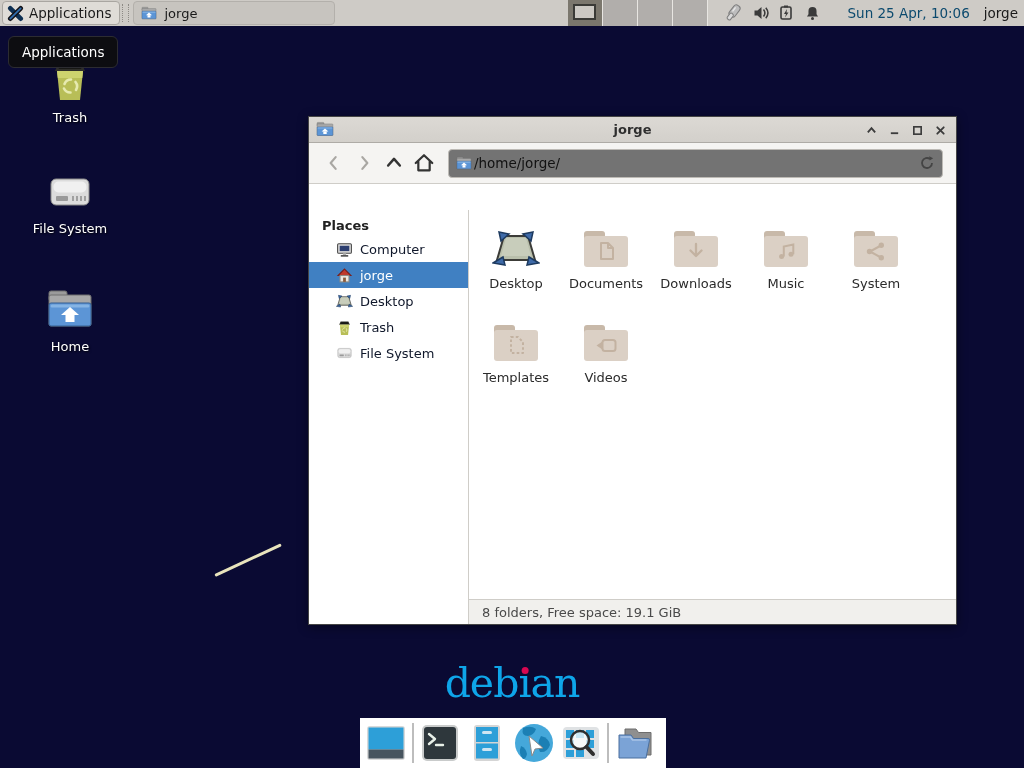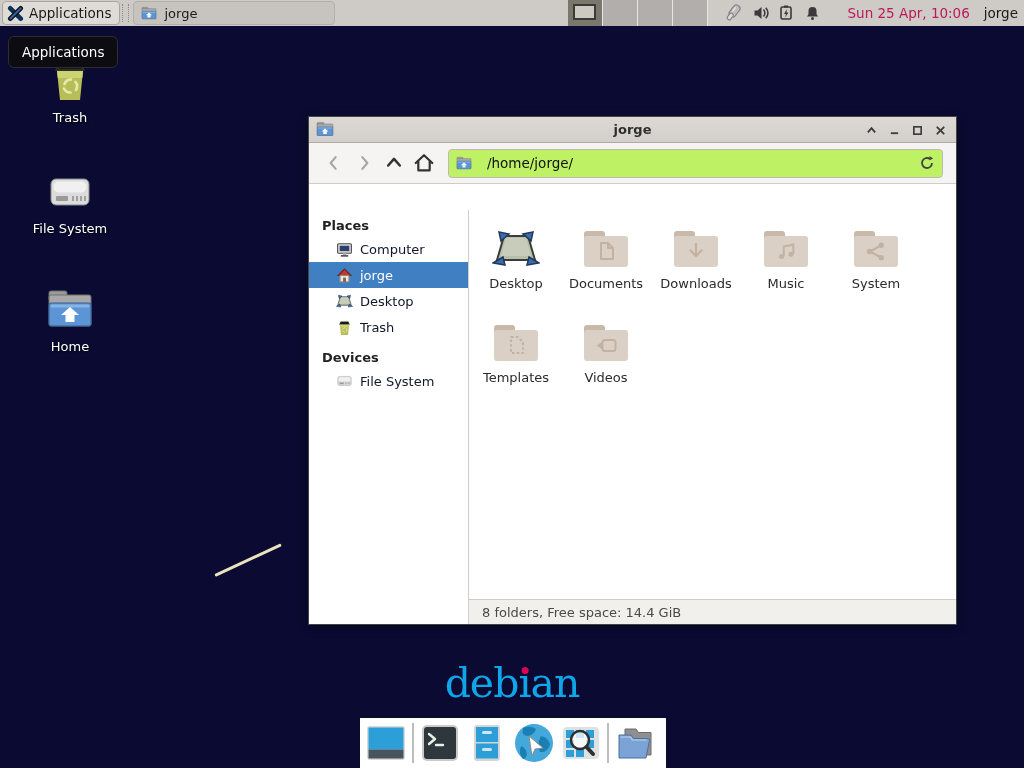--- a/index.html
+++ b/index.html
@@ -30,21 +30,21 @@
   }
   .task-button span { color:#1a1a1a; }
   .pager { margin-left:auto; display:flex; height:26px; }
   .ws { width:35px; height:26px; background:#b1aeab; border-right:1px solid #e8e6e2; position:relative; }
   .ws.active { background:#7b776d; }
   .ws.active .mini-win {
     position:absolute; left:5px; top:4px; width:23px; height:16px;
     background:#ccc9c3; border:2px solid #3a3a36;
   }
   .tray { display:flex; align-items:center; gap:9px; margin-left:14px; }
-  .clock { margin-left:28px; color:#be185d; font-size:13.5px; white-space:nowrap; }
+  .clock { margin-left:28px; color:#0c4a6e; font-size:13.5px; white-space:nowrap; }
   .panel-user { margin:0 6px 0 14px; color:#1a1a1a; font-size:13.5px; }
 
   
   .tooltip {
     position:absolute; left:8px; top:36px; z-index:50;
     background:#0d0d11; color:#fff; border:1px solid #2c2c31; border-radius:6px;
     padding:7px 13px; font-size:13.5px;
   }
 
   
@@ -86,23 +86,23 @@
   }
   .menu-item { display:inline-block; padding:3px 9px; color:#222; }
   .menu-item::first-letter { text-decoration:underline; }
 
   .toolbar {
     height:41px; background:#f5f4f2; border-bottom:1px solid #cfcdc8;
     display:flex; align-items:center; padding-left:10px;
   }
   .nav-btn { width:30px; height:28px; display:flex; align-items:center; justify-content:center; border-radius:3px; }
   .path-entry {
-    flex:1; height:29px; margin:0 13px 0 9px; background:#bef264;
+    flex:1; height:29px; margin:0 13px 0 9px; background:#737373;
     border:1px solid #bdbab5; border-radius:4px;
-    display:flex; align-items:center; padding:0 7px; gap:15px;
+    display:flex; align-items:center; padding:0 7px; gap:2px;
   }
   .path-text { flex:1; color:#111; font-size:13.5px; }
 
   .content { position:absolute; top:93px; bottom:0; left:0; right:0; display:flex; }
   .sidebar { width:160px; background:#fff; border-right:1px solid #cfcdc8; padding-top:4px; }
   .side-header { font-weight:bold; color:#222; padding:4px 0 4px 13px; height:22px; }
   .side-header.dev { margin-top:6px; }
   .side-row { height:26px; display:flex; align-items:center; gap:7px; padding-left:27px; color:#0f172a; }
   .side-row.selected { background:#4080c2; color:#fff; }
 
@@ -369,21 +369,20 @@
             <use href="#i-desktop"></use>
           </svg>
         <span>Desktop</span>
       </div>
       <div class="side-row">
         <svg width="17" height="17" viewBox="0 0 48 48">
             <use href="#i-trash"></use>
           </svg>
         <span>Trash</span>
       </div>
-      <div class="side-header dev">Devices</div>
       <div class="side-row">
         <svg width="17" height="16" viewBox="0 0 48 44">
             <use href="#i-drive"></use>
           </svg>
         <span>File System</span>
       </div>
     </div>
 
     <div class="main-col">
       <div class="files">
@@ -436,21 +435,21 @@
         </div>
         <div class="fitem">
           <svg class="fico" width="48" height="44" viewBox="0 0 48 44">
             <use href="#i-tanfolder"></use>
             <polygon points="14.5,25.5 20,21.8 20,29.2" fill="#c3b2a1"></polygon>
             <rect x="20.5" y="20" width="13" height="11" rx="2.5" fill="none" stroke="#c3b2a1" stroke-width="2"></rect>
           </svg>
           <div class="flabel">Videos</div>
         </div>
       </div>
-      <div class="statusbar">8 folders, Free space: 14.4 GiB</div>
+      <div class="statusbar">8 folders, Free space: 19.1 GiB</div>
     </div>
   </div>
 </div>
 
 <div class="debian">
   <span>deb</span><span class="deb-i"><span>ı</span><span class="deb-dot" style="background: rgb(215, 7, 81);"></span></span><span>an</span>
 </div>
 
 <div class="dock">
   <div class="dock-item">

